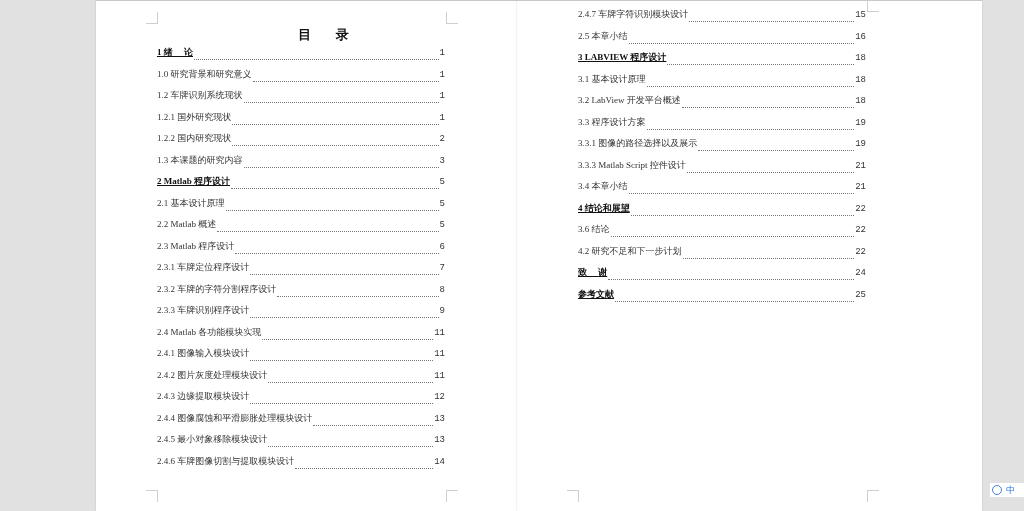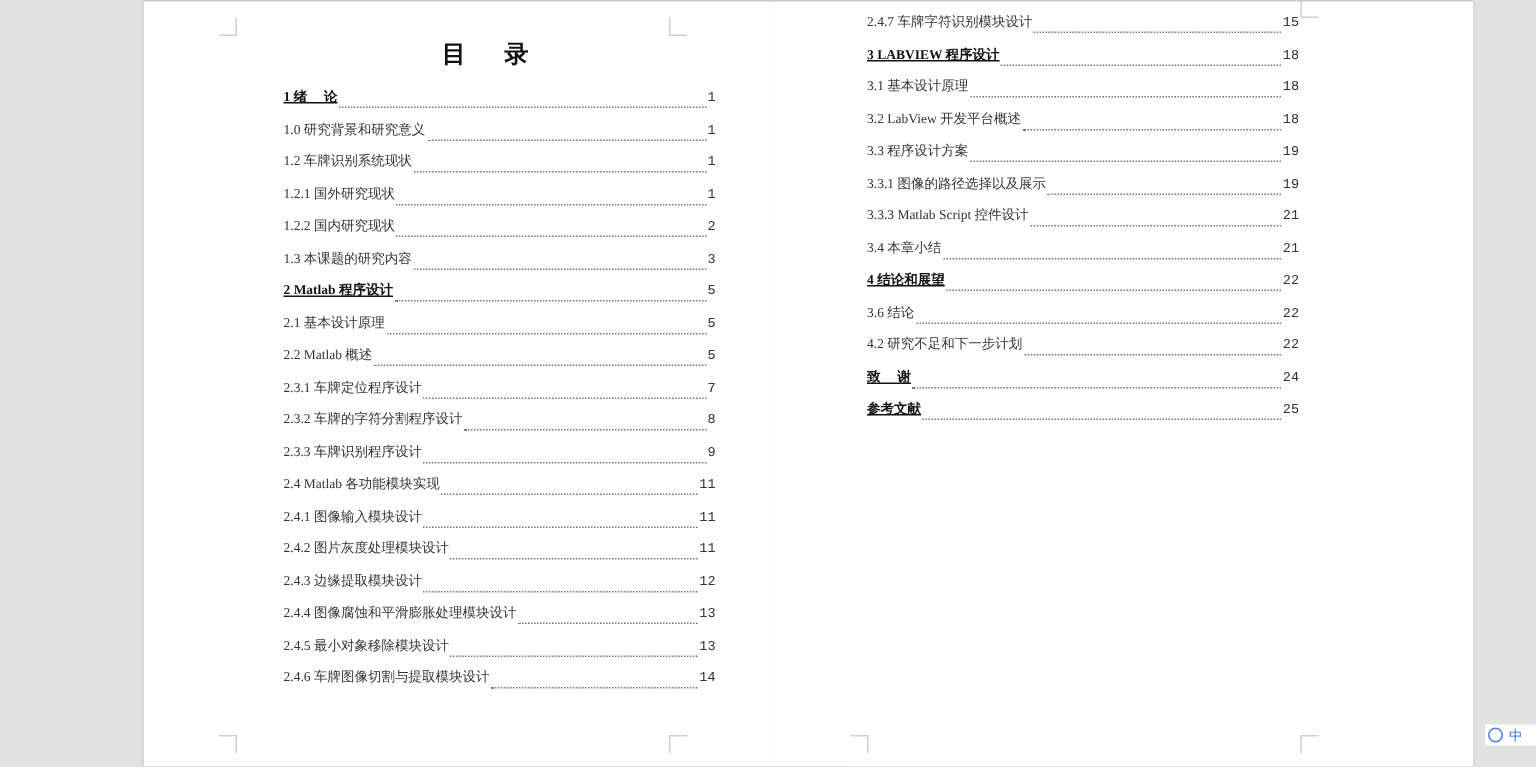--- a/index.html
+++ b/index.html
@@ -17,21 +17,21 @@
     #page-left { left: 96px; }
     #page-right { left: 517px; }
     .top-edge { position: absolute; top: 0; left: 0; right: 0; height: 1px; background: #c8c8c8; }
     .corner { position: absolute; width: 11px; height: 11px; border-color: #cfcfcf; border-style: solid; border-width: 0; }
     .corner.tl { border-right-width: 1px; border-bottom-width: 1px; }
     .corner.tr { border-left-width: 1px; border-bottom-width: 1px; }
     .corner.bl { border-right-width: 1px; border-top-width: 1px; }
     .corner.br { border-left-width: 1px; border-top-width: 1px; }
     .toc-title {
       position: absolute; top: 26px; left: 0; right: 0; text-align: center;
-      font-family: "DejaVu Sans", sans-serif; font-weight: bold; font-size: 16px;
+      font-family: "DejaVu Sans", sans-serif; font-weight: bold; font-size: 13px;
       letter-spacing: 10px; color: #111;
     }
     .toc { position: absolute; left: 61px; width: 288px; }
     .toc-row {
       display: flex; align-items: baseline; height: 21.5px;
       font-size: 9px; color: #333; white-space: nowrap;
     }
     .toc-row .label { flex: 0 0 auto; }
     .toc-row.bold .label { font-weight: bold; color: #111; text-decoration: underline; }
     .toc-row .dots {
@@ -49,21 +49,21 @@
 </head>
 <body>
 
 <div class="page" id="page-left">
   <div class="top-edge"></div>
   <div class="corner tl" style="left:50px; top:12px;"></div>
   <div class="corner tr" style="left:350px; top:12px;"></div>
   <div class="corner bl" style="left:50px; top:490px;"></div>
   <div class="corner br" style="left:350px; top:490px;"></div>
   <div class="toc-title">目 录</div>
-  <div class="toc" id="toc-left" style="top:58px;margin-left:32px;">
+  <div class="toc" id="toc-left" style="top:46px;">
       <div class="toc-row bold">
         <span class="label">1 绪　 论</span>
         <span class="dots"></span>
         <span class="pg">1</span>
       </div>
       <div class="toc-row">
         <span class="label">1.0  研究背景和研究意义</span>
         <span class="dots"></span>
         <span class="pg">1</span>
       </div>
@@ -94,20 +94,25 @@
       </div>
       <div class="toc-row">
         <span class="label">2.1  基本设计原理</span>
         <span class="dots"></span>
         <span class="pg">5</span>
       </div>
       <div class="toc-row">
         <span class="label">2.2 Matlab 概述</span>
         <span class="dots"></span>
         <span class="pg">5</span>
+      </div>
+      <div class="toc-row">
+        <span class="label">2.3 Matlab 程序设计</span>
+        <span class="dots"></span>
+        <span class="pg">6</span>
       </div>
       <div class="toc-row">
         <span class="label">2.3.1  车牌定位程序设计</span>
         <span class="dots"></span>
         <span class="pg">7</span>
       </div>
       <div class="toc-row">
         <span class="label">2.3.2  车牌的字符分割程序设计</span>
         <span class="dots"></span>
         <span class="pg">8</span>
@@ -159,20 +164,25 @@
   <div class="top-edge"></div>
   <div class="corner tr" style="left:350px; top:0px;"></div>
   <div class="corner bl" style="left:50px; top:490px;"></div>
   <div class="corner br" style="left:350px; top:490px;"></div>
   <div class="toc" id="toc-right" style="top:8px;">
       <div class="toc-row">
         <span class="label">2.4.7  车牌字符识别模块设计</span>
         <span class="dots"></span>
         <span class="pg">15</span>
       </div>
+      <div class="toc-row">
+        <span class="label">2.5  本章小结</span>
+        <span class="dots"></span>
+        <span class="pg">16</span>
+      </div>
       <div class="toc-row bold">
         <span class="label">3 LABVIEW 程序设计</span>
         <span class="dots"></span>
         <span class="pg">18</span>
       </div>
       <div class="toc-row">
         <span class="label">3.1  基本设计原理</span>
         <span class="dots"></span>
         <span class="pg">18</span>
       </div>

